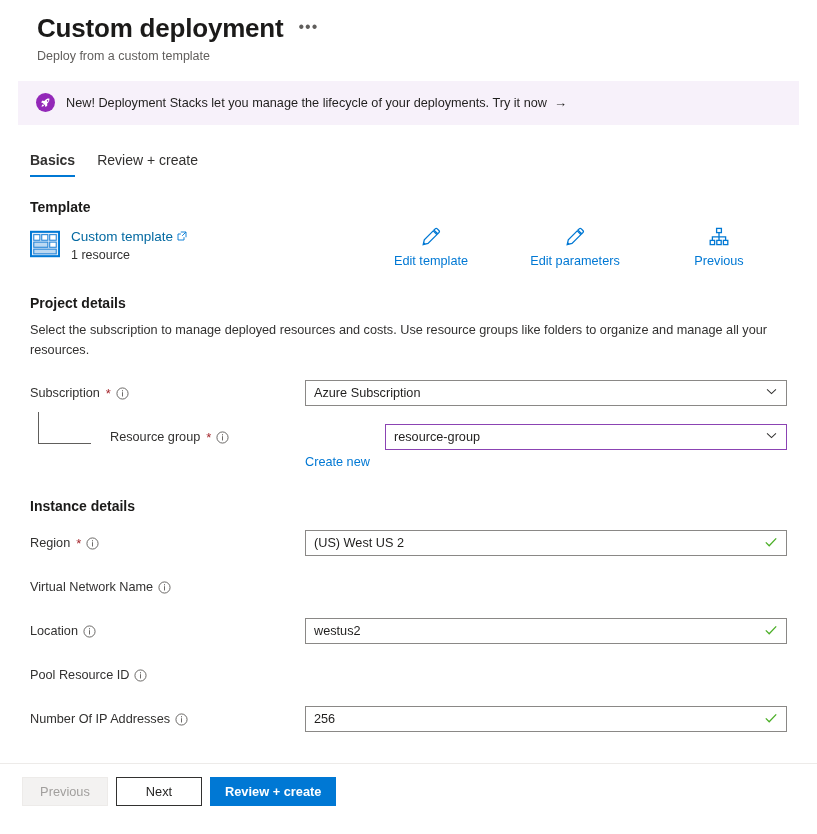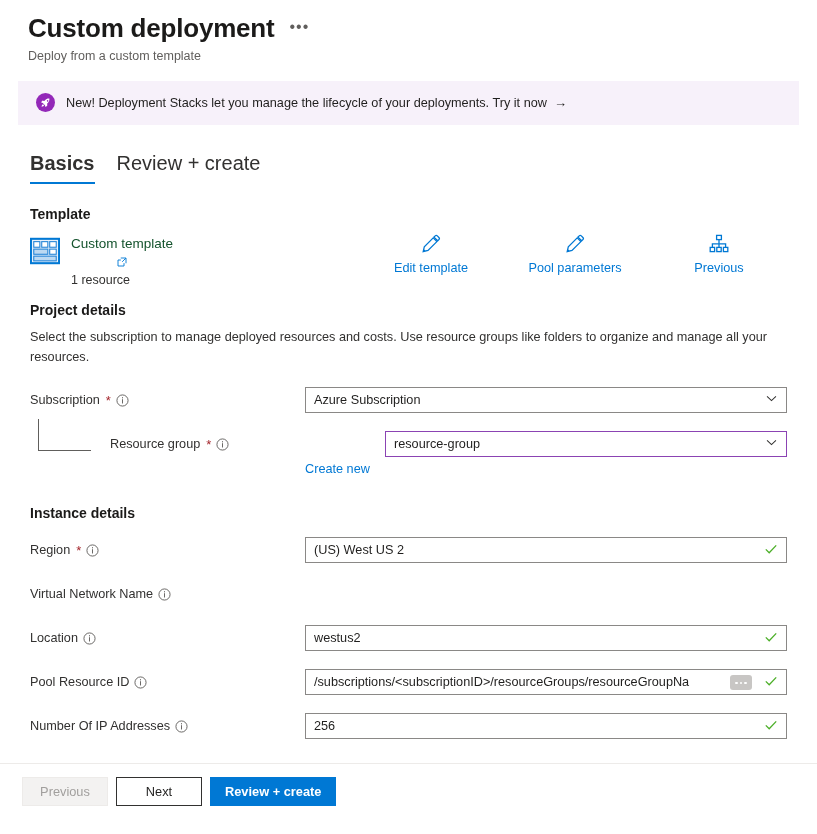--- a/index.html
+++ b/index.html
@@ -11,21 +11,21 @@
     height: 834px;
     background: #ffffff;
     font-family: "Liberation Sans", sans-serif;
     color: #323130;
     overflow: hidden;
     position: relative;
   }
 
   
   .page-header {
-    padding: 14px 0 0 28px;
+    padding: 14px 0 0 37px;
   }
   .title-row {
     display: flex;
     align-items: center;
     gap: 12px;
   }
   .page-title {
     font-size: 26px;
     font-weight: 600;
     letter-spacing: -0.2px;
@@ -80,21 +80,21 @@
   }
 
   
   .tabs {
     display: flex;
     gap: 22px;
     padding: 0 0 0 30px;
     margin-top: 27px;
   }
   .tab {
-    font-size: 20px;
+    font-size: 14px;
     padding-bottom: 7px;
     cursor: pointer;
     color: #323130;
     border-bottom: 2px solid transparent;
   }
   .tab.active {
     font-weight: 700;
     border-bottom-color: #0078d4;
   }
 
@@ -128,26 +128,25 @@
     align-items: flex-start;
     gap: 11px;
     width: 400px;
   }
   .tmpl-icon {
     flex: 0 0 auto;
     margin-top: 2px;
   }
   .tmpl-link {
     font-size: 13.5px;
-    color: #14532d;
+    color: #0369a1;
     cursor: pointer;
     display: inline-flex;
     align-items: center;
     gap: 4px;
-    flex-direction: column;
   }
   .tmpl-sub {
     font-size: 12.5px;
     color: #323130;
     margin-top: 3px;
   }
   .tmpl-actions {
     display: flex;
     align-items: flex-start;
     gap: 8px;
@@ -384,21 +383,21 @@
         <span class="lbl">Edit template</span>
       </div>
       <div class="tmpl-action">
         <span>
           <svg width="20" height="20" viewBox="0 0 20 20" aria-hidden="true">
             <path d="M14.2 1.9a1.5 1.5 0 0 1 2.1 0l1.6 1.6a1.5 1.5 0 0 1 0 2.1l-1.2 1.2-3.7-3.7 1.2-1.2z" fill="none" stroke="#0078d4" stroke-width="1.3"></path>
             <path d="M12.2 3.9 3.3 12.8l-1.1 4.8 4.8-1.1 8.9-8.9-3.7-3.7z" fill="none" stroke="#0078d4" stroke-width="1.3"></path>
             <path d="M2.4 16.1l1.8.5" fill="none" stroke="#0078d4" stroke-width="1.2"></path>
           </svg>
         </span>
-        <span class="lbl">Pool parameters</span>
+        <span class="lbl">Edit parameters</span>
       </div>
       <div class="tmpl-action">
         <span>
           <svg width="20" height="20" viewBox="0 0 20 20" aria-hidden="true">
             <rect x="7.6" y="1.4" width="4.8" height="4.2" fill="none" stroke="#0078d4" stroke-width="1.3"></rect>
             <rect x="1.2" y="13.4" width="4.4" height="4.2" fill="none" stroke="#0078d4" stroke-width="1.3"></rect>
             <rect x="7.8" y="13.4" width="4.4" height="4.2" fill="none" stroke="#0078d4" stroke-width="1.3"></rect>
             <rect x="14.4" y="13.4" width="4.4" height="4.2" fill="none" stroke="#0078d4" stroke-width="1.3"></rect>
             <path d="M10 5.6v4.2" fill="none" stroke="#0078d4" stroke-width="1.3"></path>
             <path d="M3.4 13.4V9.8h13.2v3.6" fill="none" stroke="#0078d4" stroke-width="1.3"></path>
@@ -527,33 +526,20 @@
     <div class="form-label">
       <span>Pool Resource ID</span>
       <span class="info-icon">
         <svg width="13" height="13" viewBox="0 0 14 14" aria-hidden="true">
           <circle cx="7" cy="7" r="6" fill="none" stroke="#605e5c" stroke-width="1"></circle>
           <rect x="6.5" y="5.6" width="1" height="4.6" fill="#605e5c"></rect>
           <rect x="6.5" y="3.4" width="1" height="1.3" fill="#605e5c"></rect>
         </svg>
       </span>
     </div>
-    <div class="field">
-      <span class="val">/subscriptions/&lt;subscriptionID&gt;/resourceGroups/resourceGroupNa</span>
-      <span class="overflow-badge">
-          <i></i>
-          <i></i>
-          <i></i>
-        </span>
-      <span class="check">
-        <svg width="14" height="14" viewBox="0 0 14 14" aria-hidden="true">
-          <path d="M1.8 7.4 5.2 10.8 12.2 3.4" fill="none" stroke="#4caf28" stroke-width="1.3"></path>
-        </svg>
-      </span>
-    </div>
   </div>
 
   
   <div class="form-row" style="margin-top:18px;">
     <div class="form-label">
       <span>Number Of IP Addresses</span>
       <span class="info-icon">
         <svg width="13" height="13" viewBox="0 0 14 14" aria-hidden="true">
           <circle cx="7" cy="7" r="6" fill="none" stroke="#605e5c" stroke-width="1"></circle>
           <rect x="6.5" y="5.6" width="1" height="4.6" fill="#605e5c"></rect>

